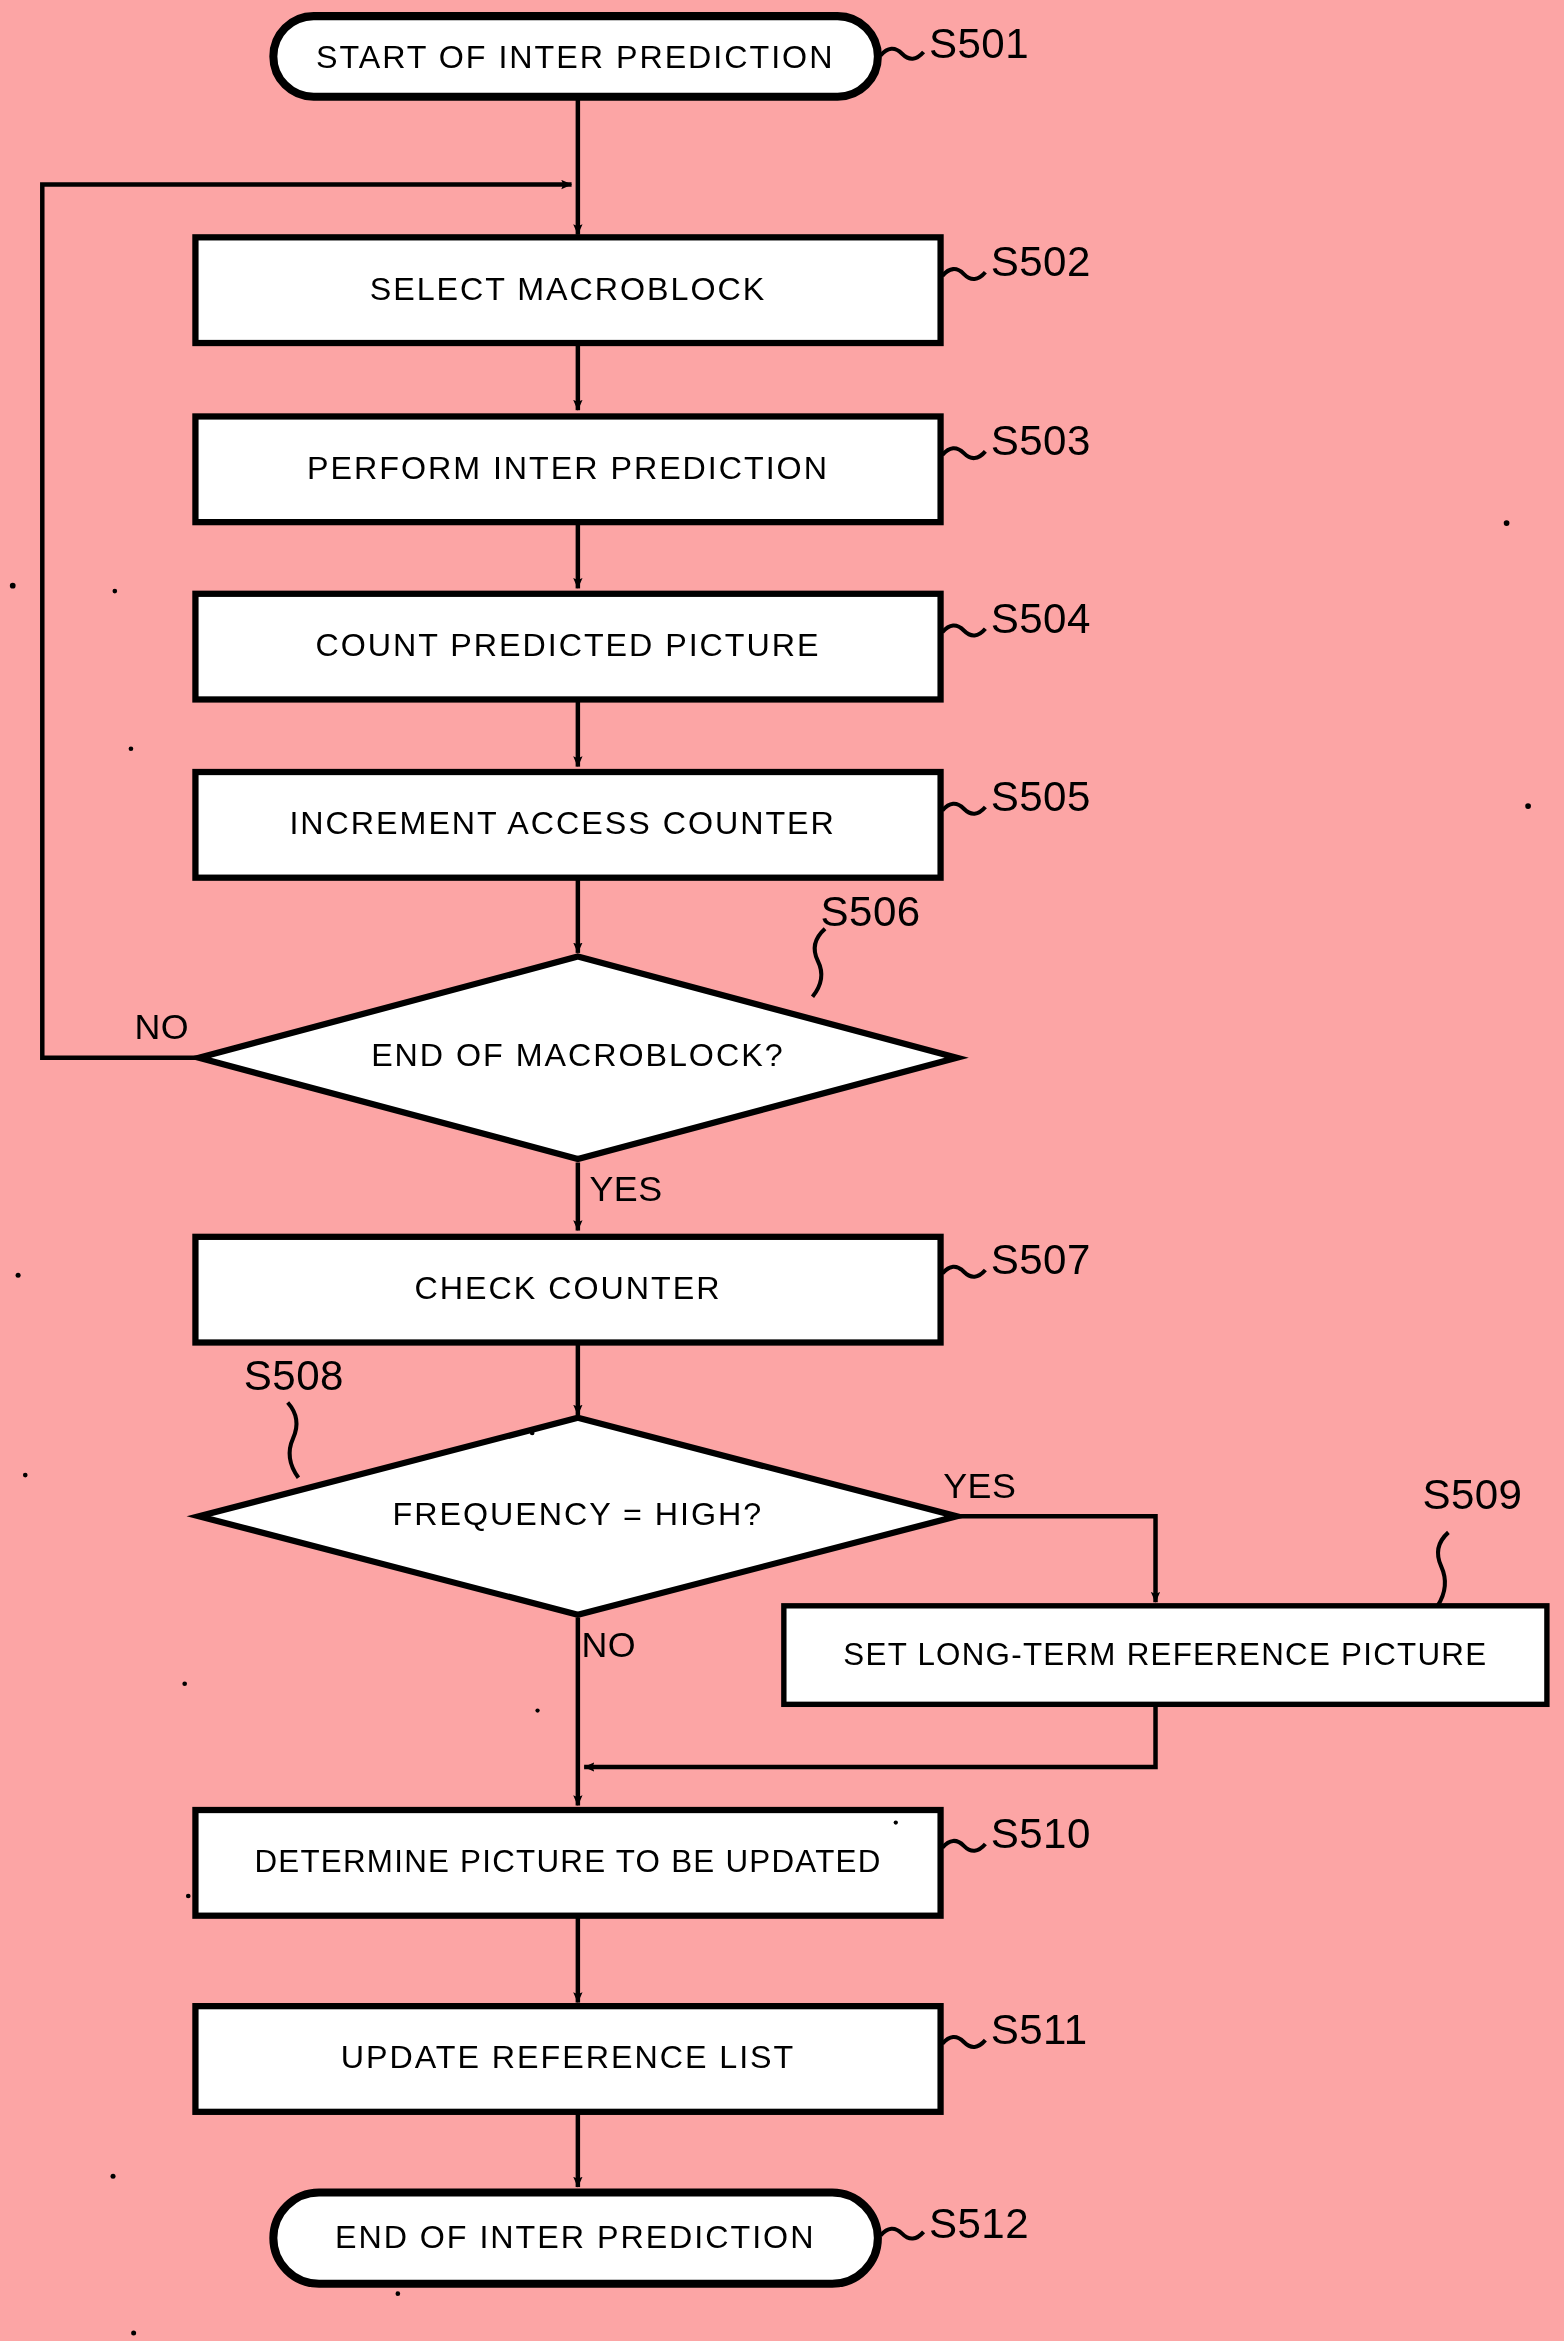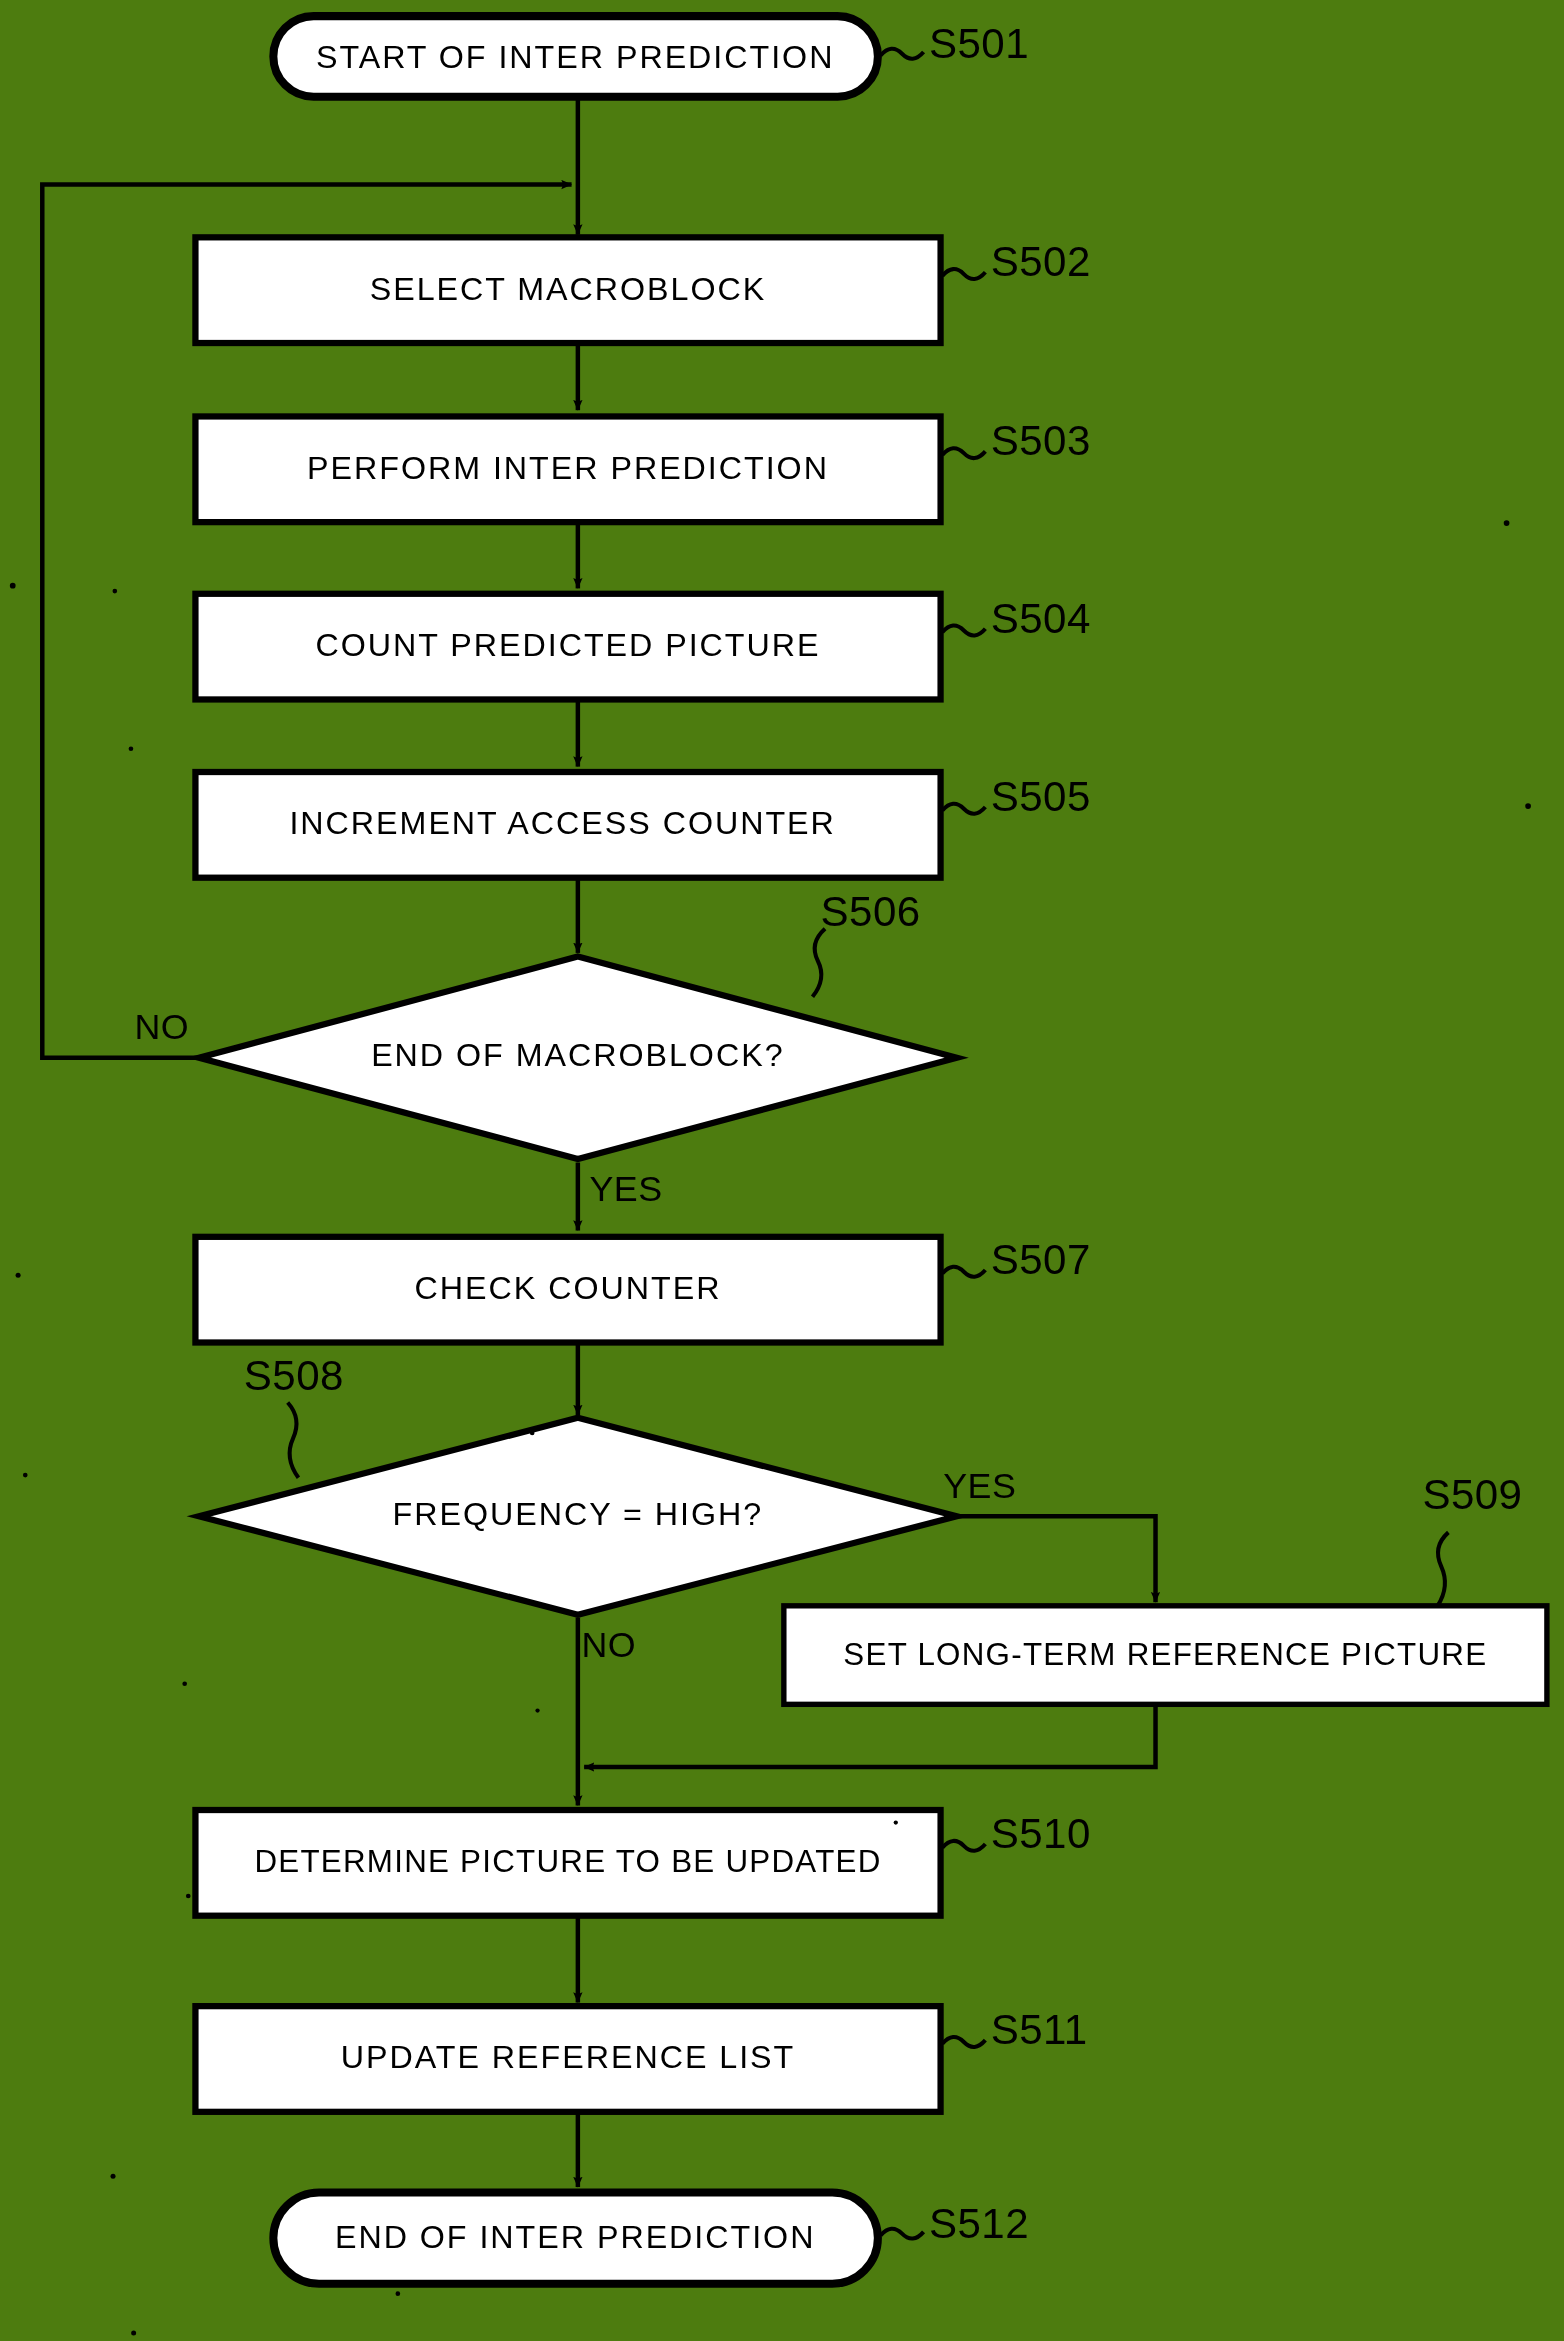--- a/index.html
+++ b/index.html
@@ -10,21 +10,21 @@
   body {
     width: 1565px;
     height: 2342px;
     font-family: "Liberation Sans", sans-serif;
     overflow: hidden;
   }
   #flowchart-root {
     position: relative;
     width: 1565px;
     height: 2342px;
-    background: #4d7c0f;
+    background: #fca5a5;
   }
   svg#flow-svg {
     position: absolute;
     top: 0;
     left: 0;
     width: 1565px;
     height: 2342px;
     display: block;
   }
   .node-shape {

